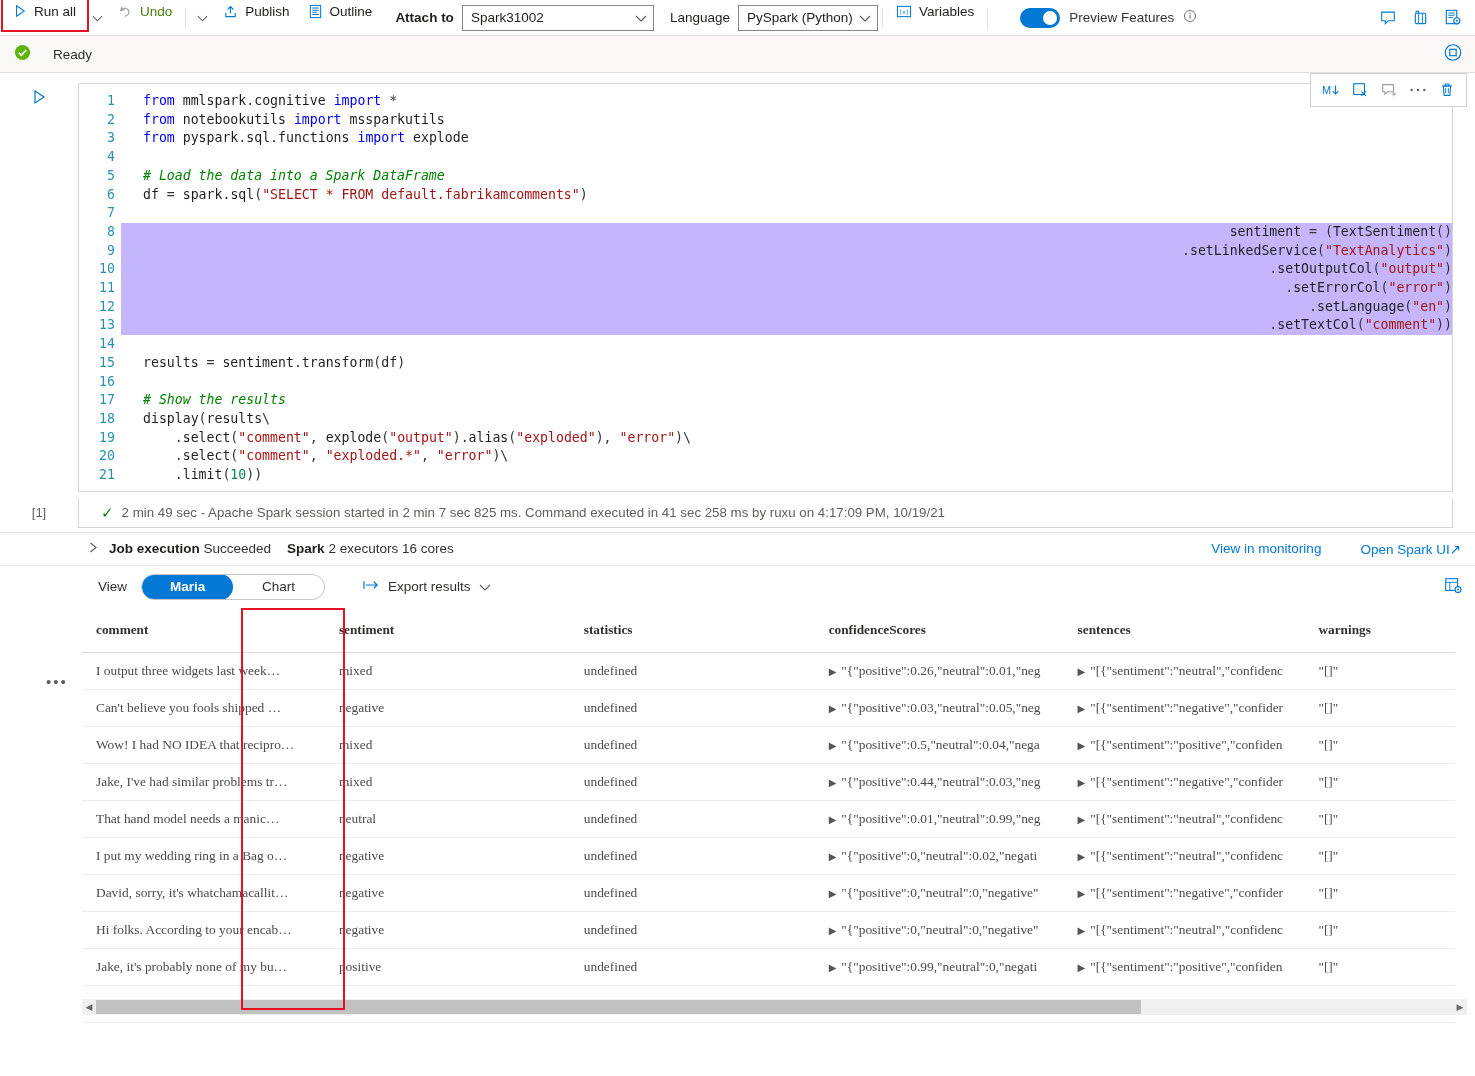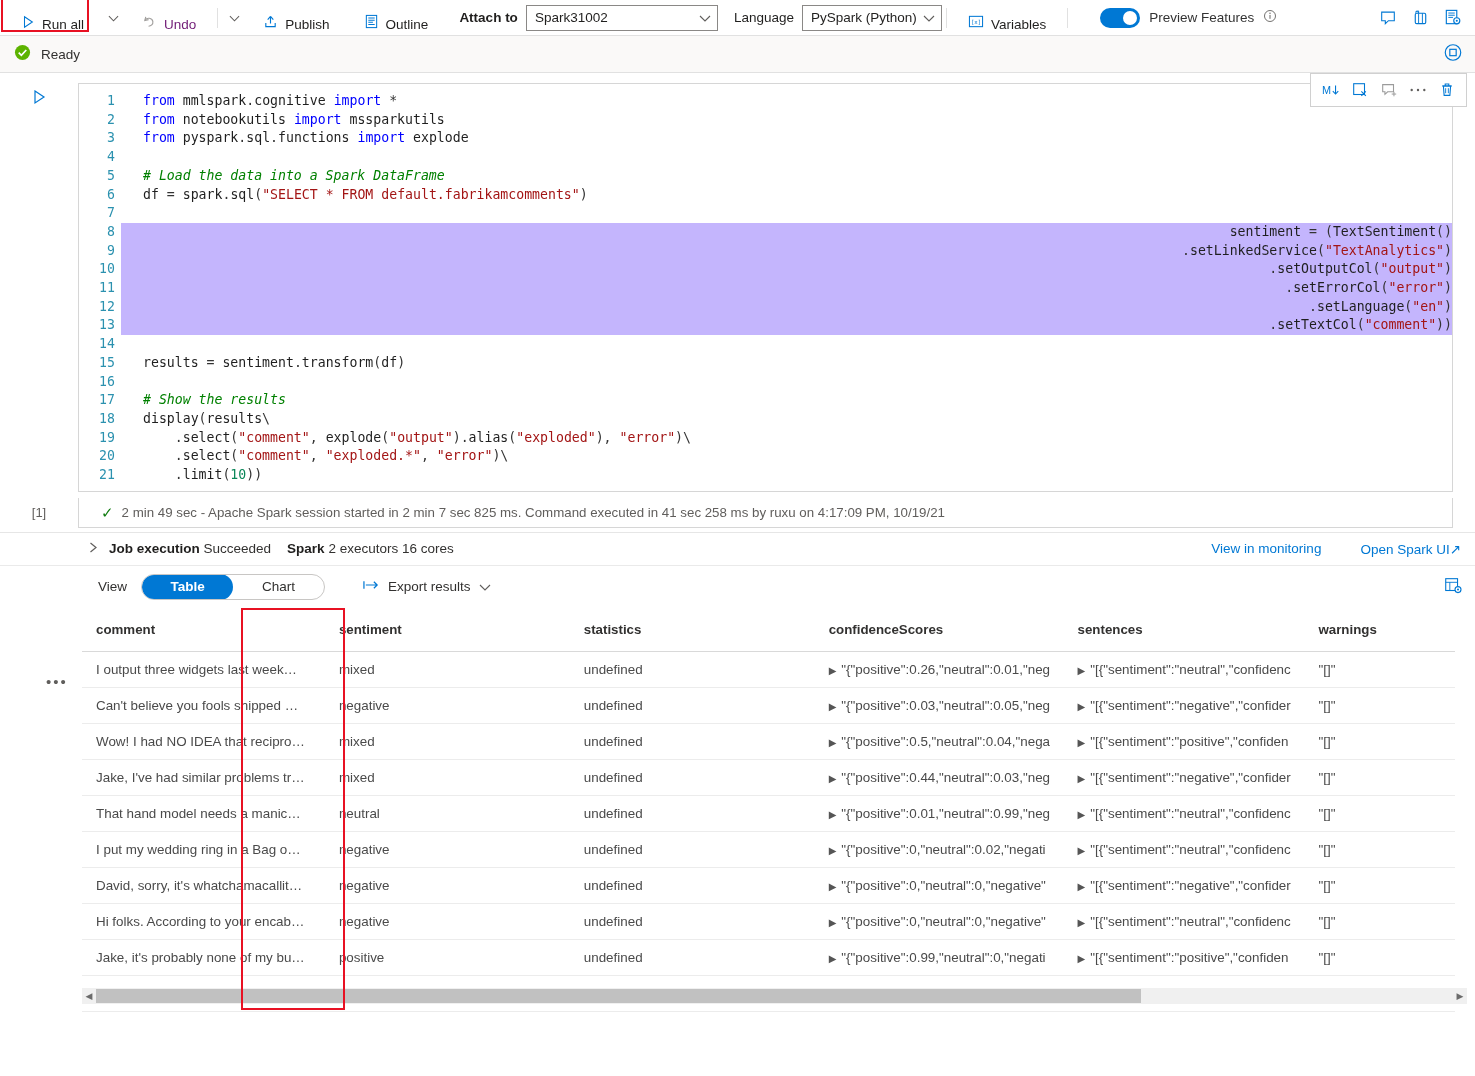--- a/index.html
+++ b/index.html
@@ -18,26 +18,26 @@
   .toolbar {
     height:36px;
     display:flex;
     align-items:center;
     border-bottom:1px solid #e1e1e1;
     background:#fff;
     padding-left:4px;
     position:relative;
   }
   .tb-btn {
-    display:flex; align-items:flex-end; gap:7px;
-    height:28px; padding:0 17px;
+    display:flex; align-items:flex-start; gap:7px;
+    height:28px; padding:0 9px;
     cursor:pointer; white-space:nowrap;
     color:#201f1e; font-size:13.5px;
   }
-  .tb-btn.disabled { color:#701a75; cursor:default; }
+  .tb-btn.disabled { color:#4d7c0f; cursor:default; }
   .tb-caret {
     width:24px; height:28px; display:flex; align-items:center; justify-content:center;
     cursor:pointer;
   }
   .tb-sep { width:1px; height:20px; background:#e1e1e1; margin:0 4px; }
   .runall-wrap { position:relative; }
   .redbox-runall {
     position:absolute; left:-3px; top:-7px; width:88px; height:35px;
     border:2px solid #e81123; pointer-events:none; z-index:5;
   }
@@ -61,21 +61,21 @@
   }
   .tb-right { margin-left:auto; display:flex; align-items:center; padding-right:8px; gap:2px;}
   .icon-btn { width:30px;height:30px; display:flex;align-items:center;justify-content:center;cursor:pointer;}
 
   
   .statusbar {
     height:37px; display:flex; align-items:center;
     background:#faf9f8; border-bottom:1px solid #e1e1e1;
     padding-left:14px; position:relative;
   }
-  .status-txt { margin-left:10px; font-size:13.5px; color:#323130; }
+  .status-txt { margin-left:22px; font-size:13.5px; color:#323130; }
   .status-right { position:absolute; right:12px; top:50%; transform:translateY(-50%); }
 
   
   .nb-body { position:relative; background:#fff; }
   .cell-area { position:relative; padding-top:10px; }
 
   .cell-toolbar {
     position:absolute; right:8px; top:0px;
     height:34px; border:1px solid #d0d0d0; background:#fff;
     display:flex; align-items:center; padding:0 6px; gap:2px; z-index:4;
@@ -150,21 +150,21 @@
   .pill .seg { flex:1; text-align:center; line-height:24px; font-size:13.5px; color:#323130; }
   .pill .seg.on { background:#0078d4; color:#fff; border-radius:13px; font-weight:bold; height:26px; line-height:26px; margin:-1px 0; }
   .export { display:flex; align-items:center; gap:8px; margin-left:38px; cursor:pointer;}
   .export .t { color:#323130; font-size:13.5px; }
   .vb-right { position:absolute; right:12px; top:50%; transform:translateY(-50%); cursor:pointer;}
   .dots-left {
     position:absolute; left:46px; top:600px; color:#605e5c; letter-spacing:2px; font-size:15px;
   }
 
   
-  .tbl-wrap { padding-left:82px; padding-right:20px; position:relative; }
+  .tbl-wrap { padding-left:82px; padding-right:20px; position:relative;font-family:Liberation Serif, serif; }
   table.res { width:100%; border-collapse:collapse; table-layout:fixed; }
   table.res th {
     text-align:left; font-weight:bold; font-size:13.3px; color:#323130;
     padding:14px 0 14px 14px; border-bottom:1px solid #d9d9d9;
     white-space:nowrap; overflow:hidden;
   }
   table.res td {
     padding:10px 0 10px 14px; font-size:13.4px; color:#4a4a4a;
     border-bottom:1px solid #ececec; white-space:nowrap; overflow:hidden;
   }
@@ -419,21 +419,21 @@
       <span class="link">View in monitoring</span>
       <span class="link">
         <span>Open Spark UI</span><span>↗</span>
       </span>
     </div>
   </div>
 
   <div class="viewbar">
     <span class="lbl">View</span>
     <div class="pill">
-      <div class="seg on">Table</div>
+      <div class="seg on">Maria</div>
       <div class="seg">Chart</div>
     </div>
     <div class="export">
       <span>
         <svg width="17" height="12" viewBox="0 0 18 12">
           <path d="M1 2 L1 10" stroke="#0078d4" stroke-width="1.3"></path>
           <path d="M3 6 H15 M11.5 2.5 L15 6 L11.5 9.5" fill="none" stroke="#0078d4" stroke-width="1.3"></path>
         </svg>
       </span>
       <span class="t">Export results</span>

